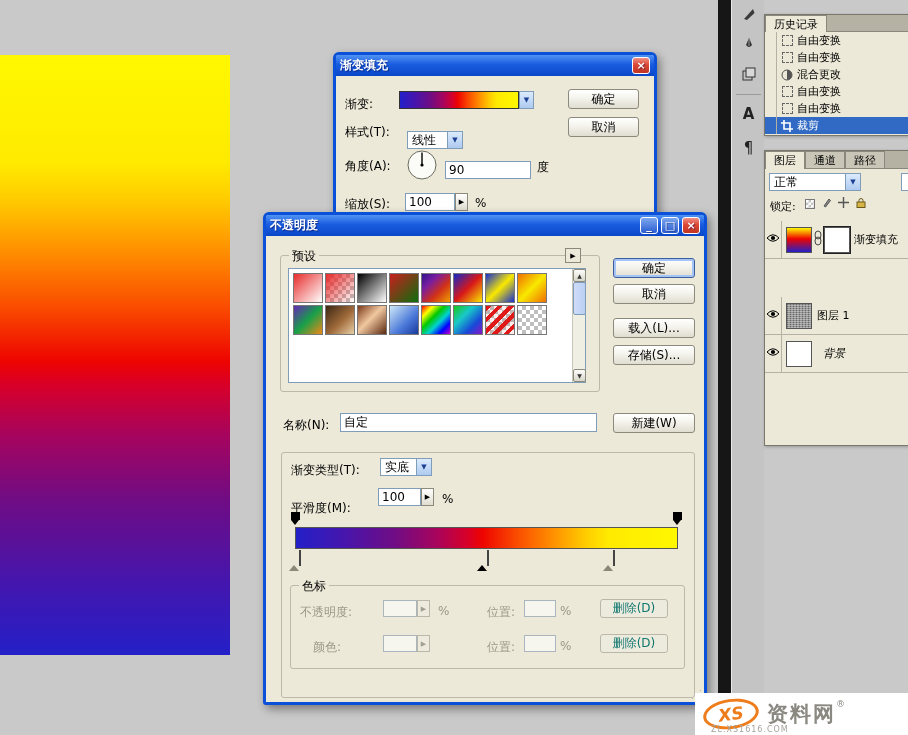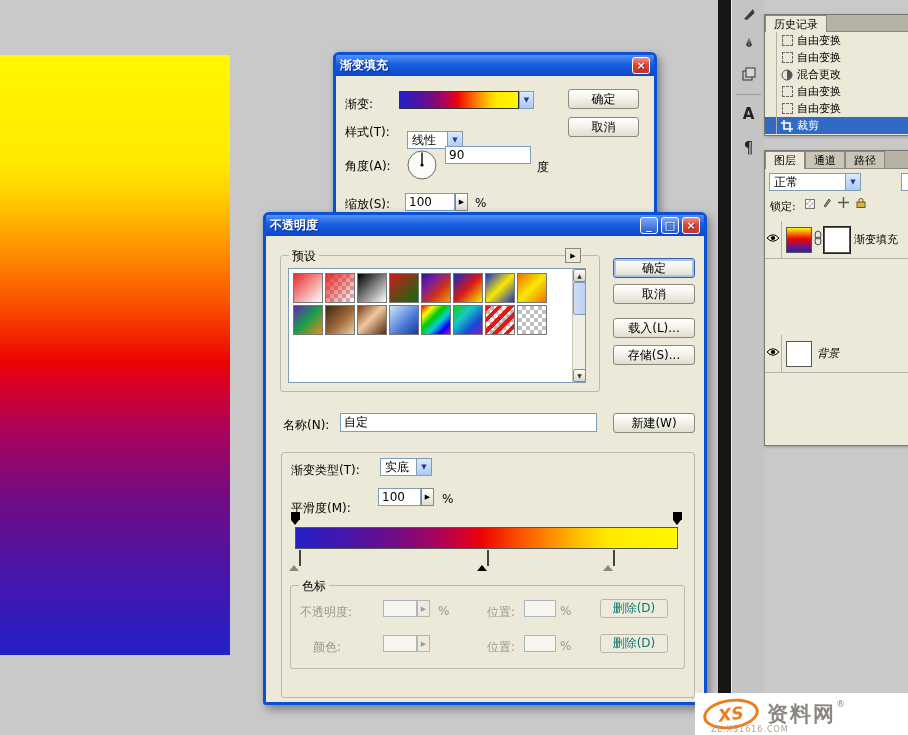--- a/index.html
+++ b/index.html
@@ -234,29 +234,39 @@
             </svg></span>
       </span>
       <span class="thumb" style="background:linear-gradient(180deg,#fff800,#ee0400 45%,#2420c8)"></span>
       <span style="margin-left:2px"><svg width="8" height="16">
             <ellipse cx="4" cy="5" rx="3" ry="4" fill="none" stroke="#444"></ellipse>
             <ellipse cx="4" cy="11" rx="3" ry="4" fill="none" stroke="#444"></ellipse>
           </svg></span>
       <span class="thumb" style="background:#fff;margin-left:2px;outline:1px solid #222"></span>
       <span style="margin-left:4px;white-space:nowrap">渐变填充</span>
     </div>
+    <div class="lrow" style="top:146px">
+      <span class="eyecol">
+        <span><svg width="14" height="10">
+              <path d="M1 5 Q7 -1.5 13 5 Q7 11.5 1 5 Z" fill="none" stroke="#000"></path>
+              <circle cx="7" cy="5" r="2.1" fill="#000"></circle>
+            </svg></span>
+      </span>
+      <span class="thumb noise"></span>
+      <span style="margin-left:5px;white-space:nowrap">图层 1</span>
+    </div>
     <div class="lrow" style="top:184px">
       <span class="eyecol">
         <span><svg width="14" height="10">
               <path d="M1 5 Q7 -1.5 13 5 Q7 11.5 1 5 Z" fill="none" stroke="#000"></path>
               <circle cx="7" cy="5" r="2.1" fill="#000"></circle>
             </svg></span>
       </span>
       <span class="thumb" style="background:#fff"></span>
-      <span style="margin-left:5px;font-style:italic;white-space:nowrap">背景</span>
+      <span style="margin-left:11px;font-style:italic;white-space:nowrap">背景</span>
     </div>
   </div>
 
   <div class="dlg" style="left:333px;top:52px;width:324px;height:178px;z-index:5">
     <div class="titlebar">
       <span>渐变填充</span>
       <span class="tbtn red" style="margin-left:auto">×</span>
     </div>
     <div class="lbl" style="left:9px;top:41px">渐变:</div>
     <div class="ab gradbar" style="left:63px;top:36px;width:120px;height:18px;border:1px solid #333"></div>
@@ -269,21 +279,21 @@
     </div>
     <div class="btn" style="left:232px;top:62px;width:71px">取消</div>
     <div class="lbl" style="left:9px;top:103px">角度(A):</div>
     <div class="ab" style="left:70px;top:94px">
       <svg width="32" height="32">
           <circle cx="16" cy="16" r="14" fill="#fbfbf7" stroke="#6a6a5e"></circle>
           <line x1="16" y1="16" x2="16" y2="3.5" stroke="#000" stroke-width="1.4"></line>
           <circle cx="16" cy="16" r="1.6" fill="#000"></circle>
         </svg>
     </div>
-    <input class="input" style="left: 109px; top: 91px; width: 86px;" value="90">
+    <input class="input" style="left: 109px; top: 106px; width: 86px;" value="90">
     <div class="lbl" style="left:201px;top:104px">度</div>
     <div class="lbl" style="left:9px;top:141px">缩放(S):</div>
     <input class="input" style="left: 69px; top: 138px; width: 50px;" value="100">
     <div class="spin" style="left:119px;top:138px">▶</div>
     <div class="lbl" style="left:139px;top:141px">%</div>
   </div>
 
   <div class="dlg" style="left:263px;top:212px;width:444px;height:493px;z-index:6">
     <div class="titlebar">
       <span>不透明度</span>

